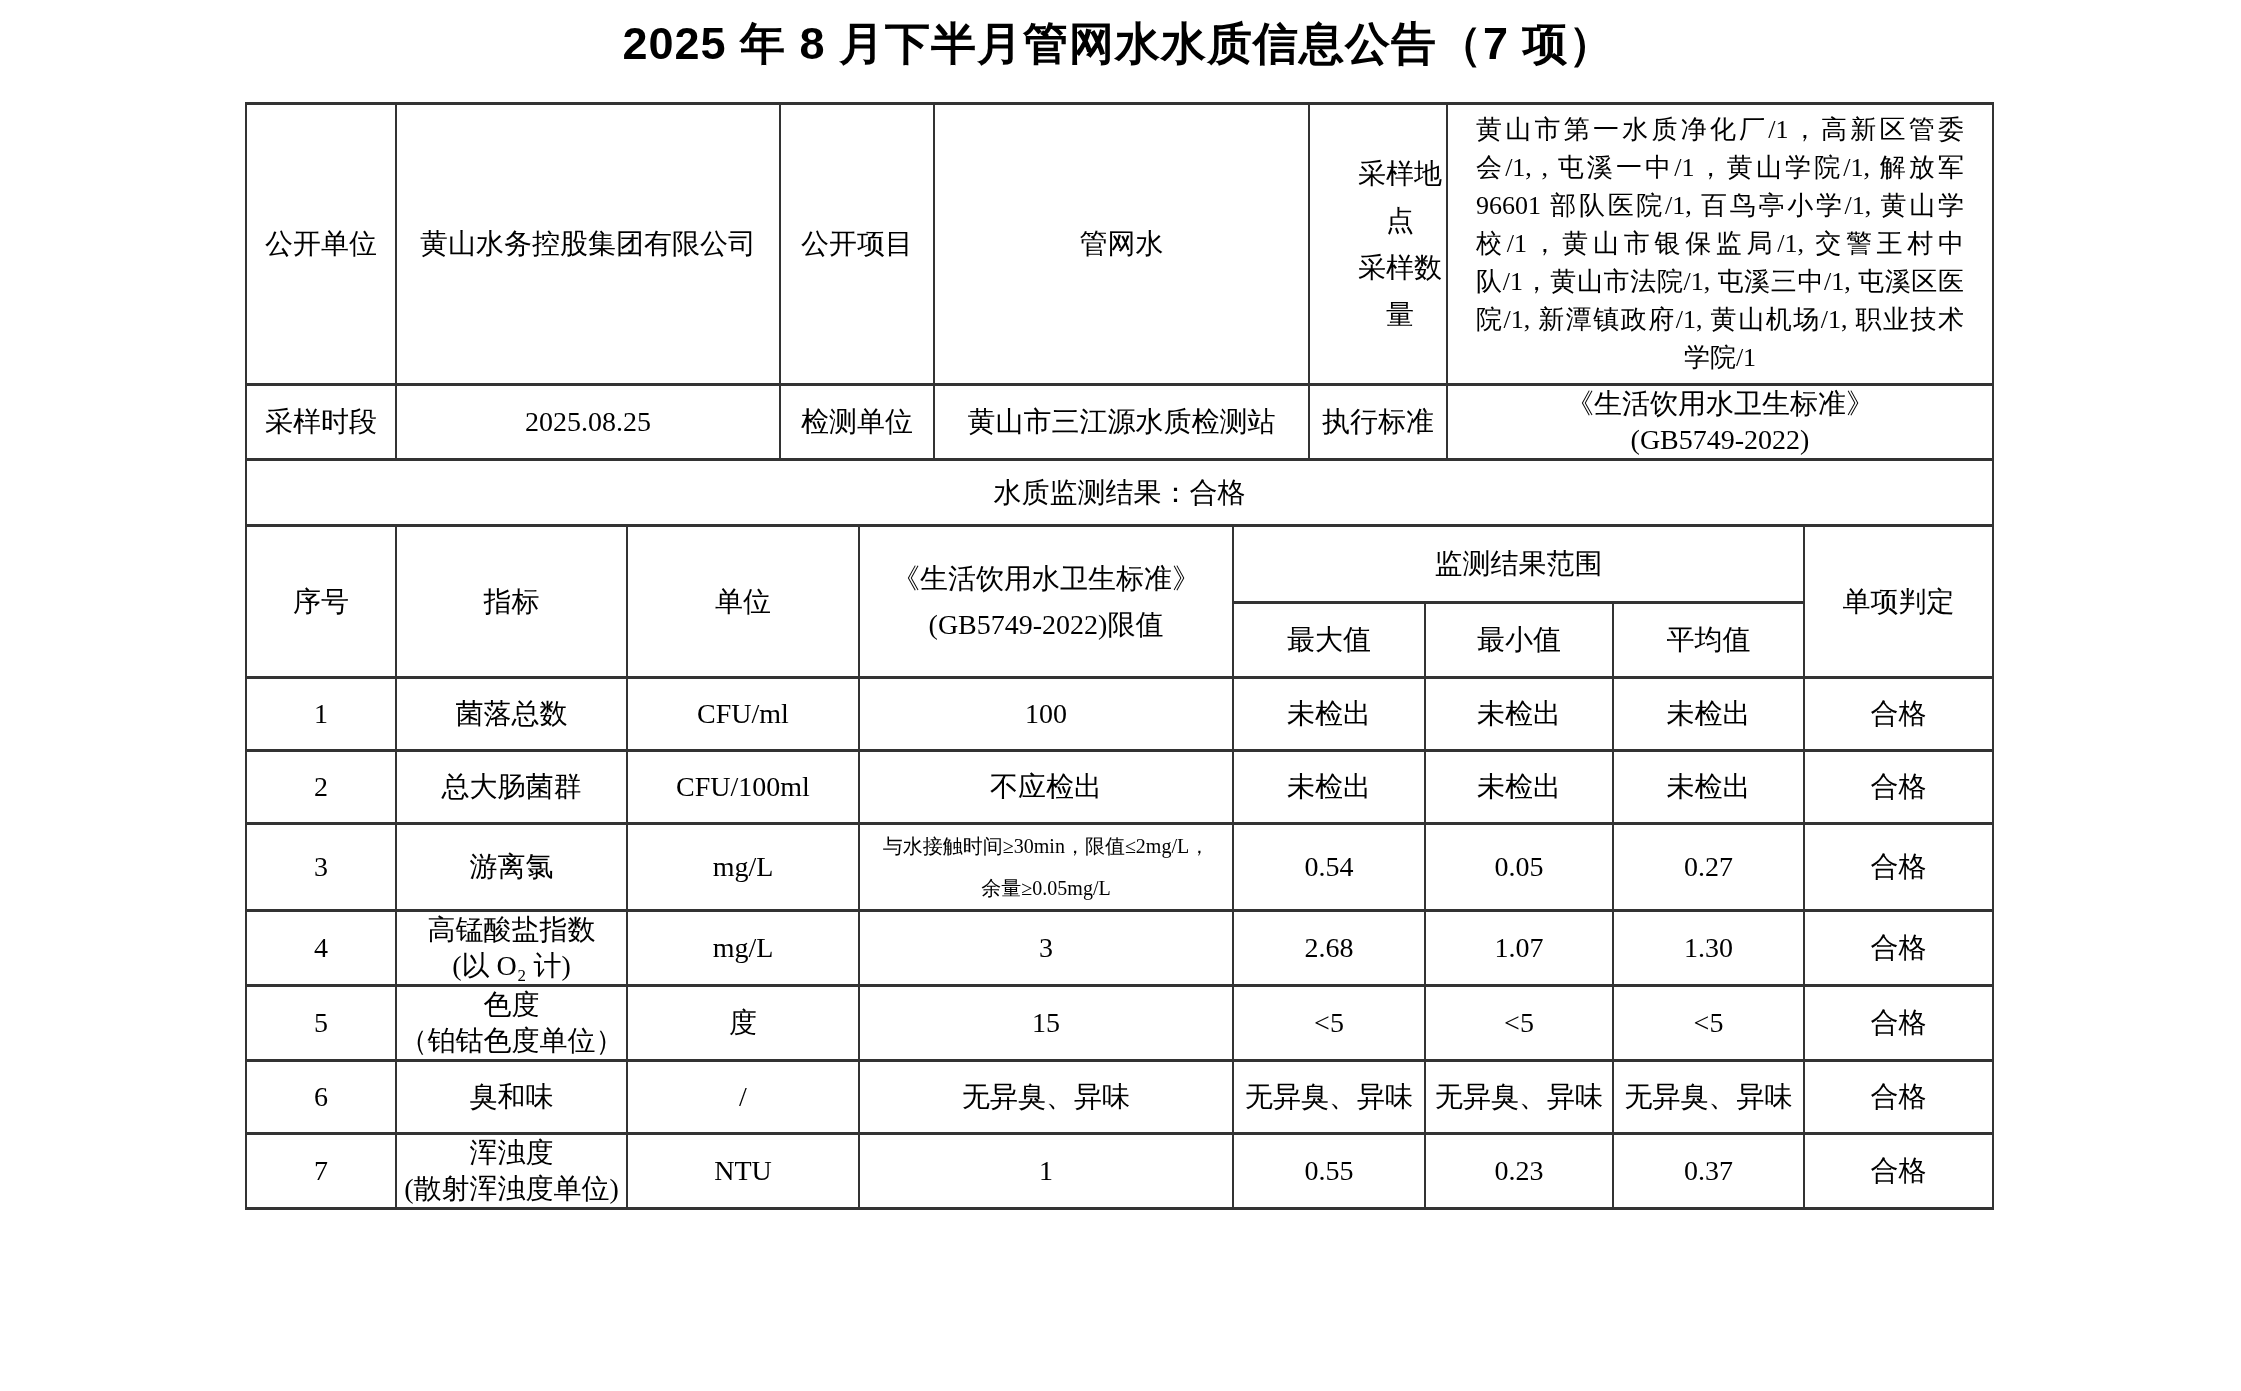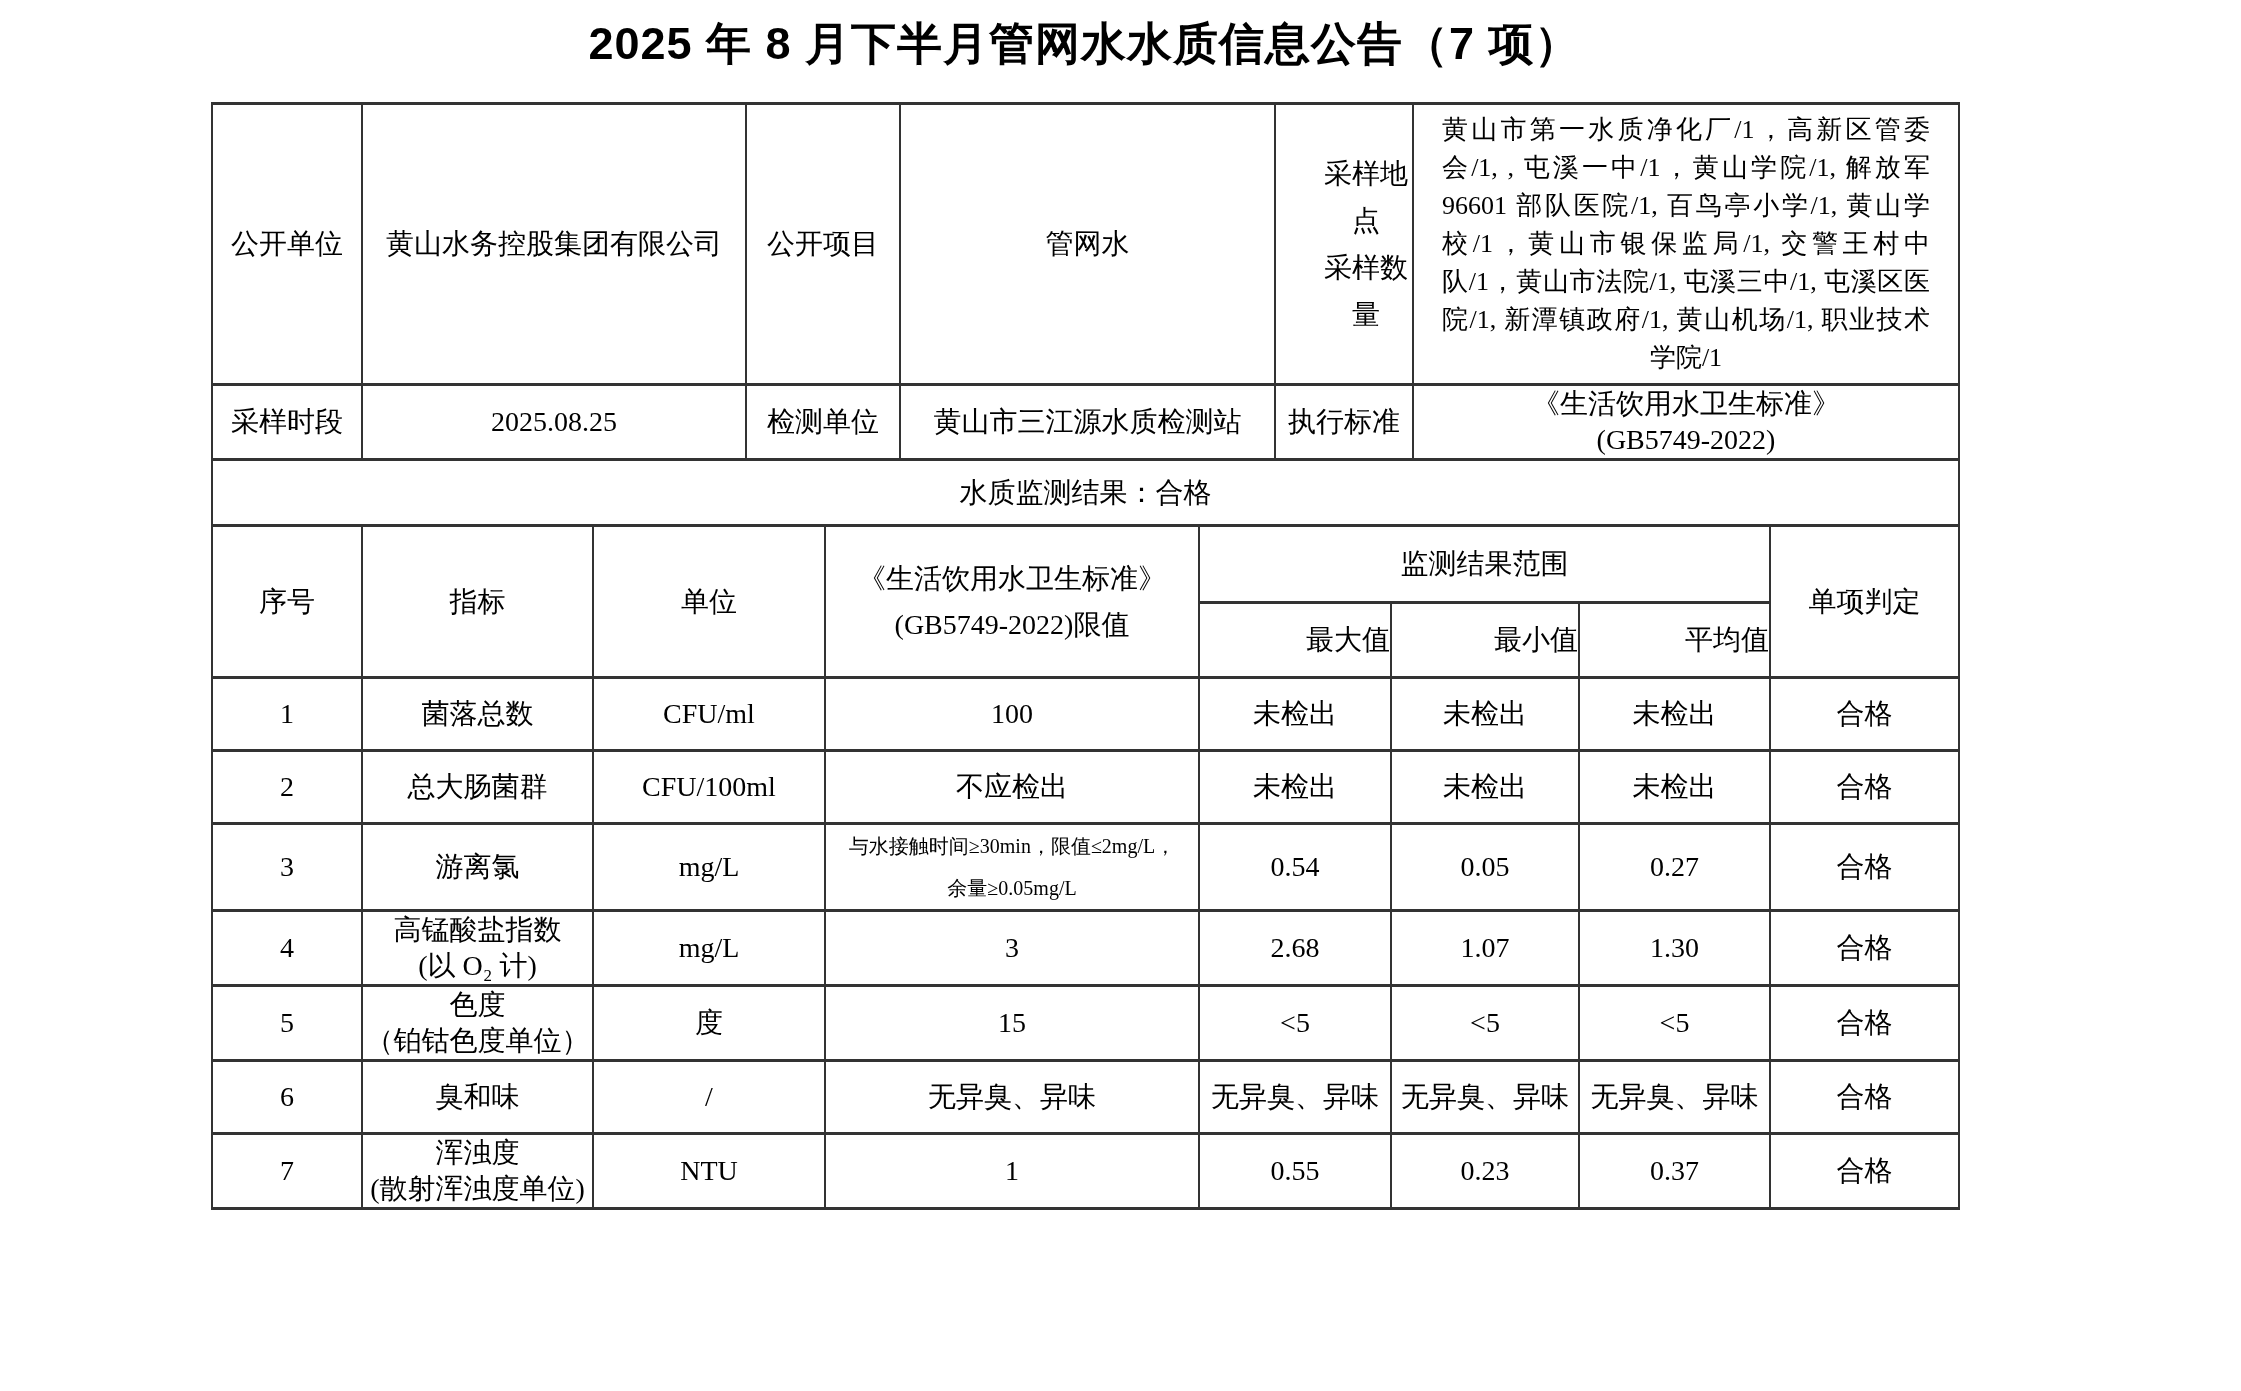--- a/index.html
+++ b/index.html
@@ -2,21 +2,21 @@
 <html><head>
 <meta charset="utf-8">
 <style>
   * { margin:0; padding:0; box-sizing:border-box; }
   html, body { background:#ffffff; }
   body {
     width:2241px; height:1391px; position:relative; overflow:hidden;
     font-family:"Liberation Serif","DejaVu Serif",serif;
     color:#000;
   }
-  .page { position:absolute; left:211px; top:0; width:1747px; }
+  .page { position:absolute; left:245px; top:0; width:1747px; }
   .doc-title {
     margin-top:16px; height:56px; line-height:56px;
     text-align:center; font-size:45px; font-weight:bold;
     font-family:"Liberation Sans","DejaVu Sans",sans-serif;
     letter-spacing:1px;
   }
   table { border-collapse:collapse; table-layout:fixed; width:1747px; background:#fff; }
   td {
     border-left:2px solid #333; border-right:2px solid #333;
     border-top:3px solid #333; border-bottom:3px solid #333;
@@ -28,21 +28,21 @@
   .rowA td { height:230px; }
   .rowB td { height:72px; line-height:36px; }
   .rowC td { height:66px; }
   .locations {
     text-align:justify; text-align-last:center;
     padding:6px 28px; font-size:26px; line-height:38px;
   }
   .stack span { display:block; }
   .lbl2 span { display:block; line-height:47px;padding-left:44px; }
   .h1 td { height:77px; }
-  .h2 td { height:75px;text-align:right; }
+  .h2 td { height:75px; }
   .limit-hdr span { display:block; line-height:46px; }
   .dr td { height:73px; }
   .two-line span { display:block; line-height:36px; }
   .limit-small span { display:block; font-size:20px; line-height:42px; }
 </style>
 </head>
 <body>
 
 <div class="page">
 

